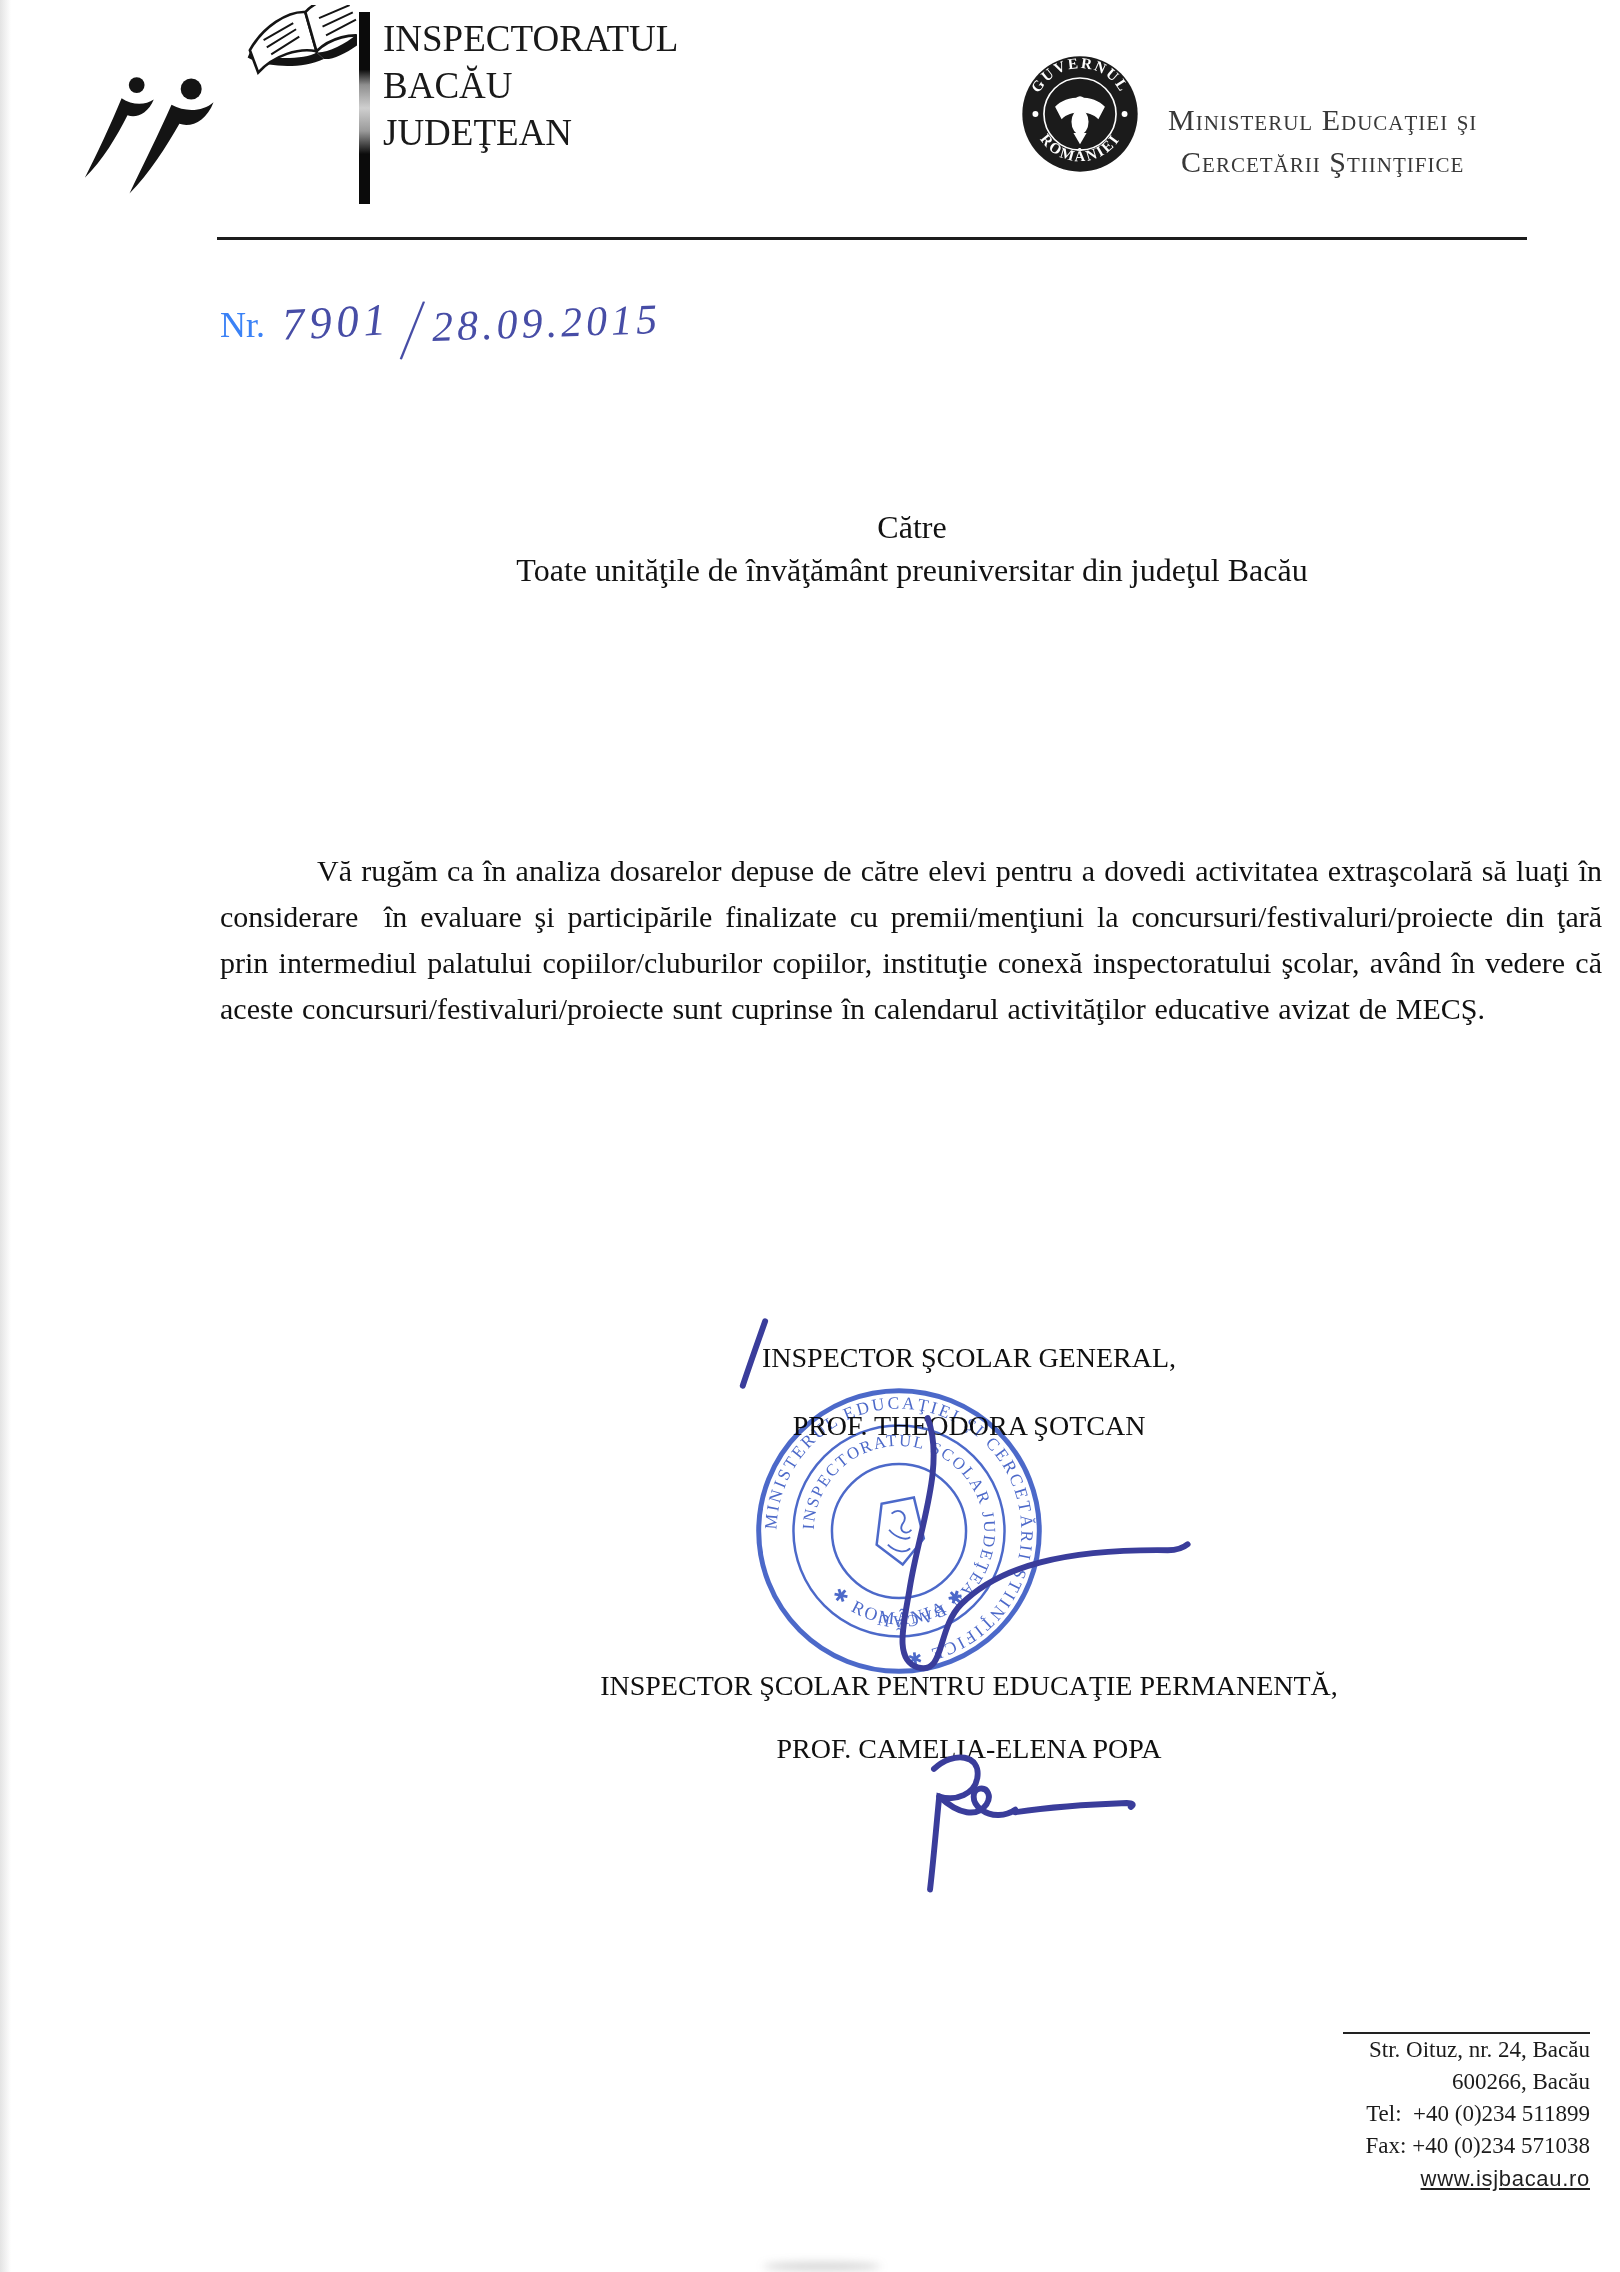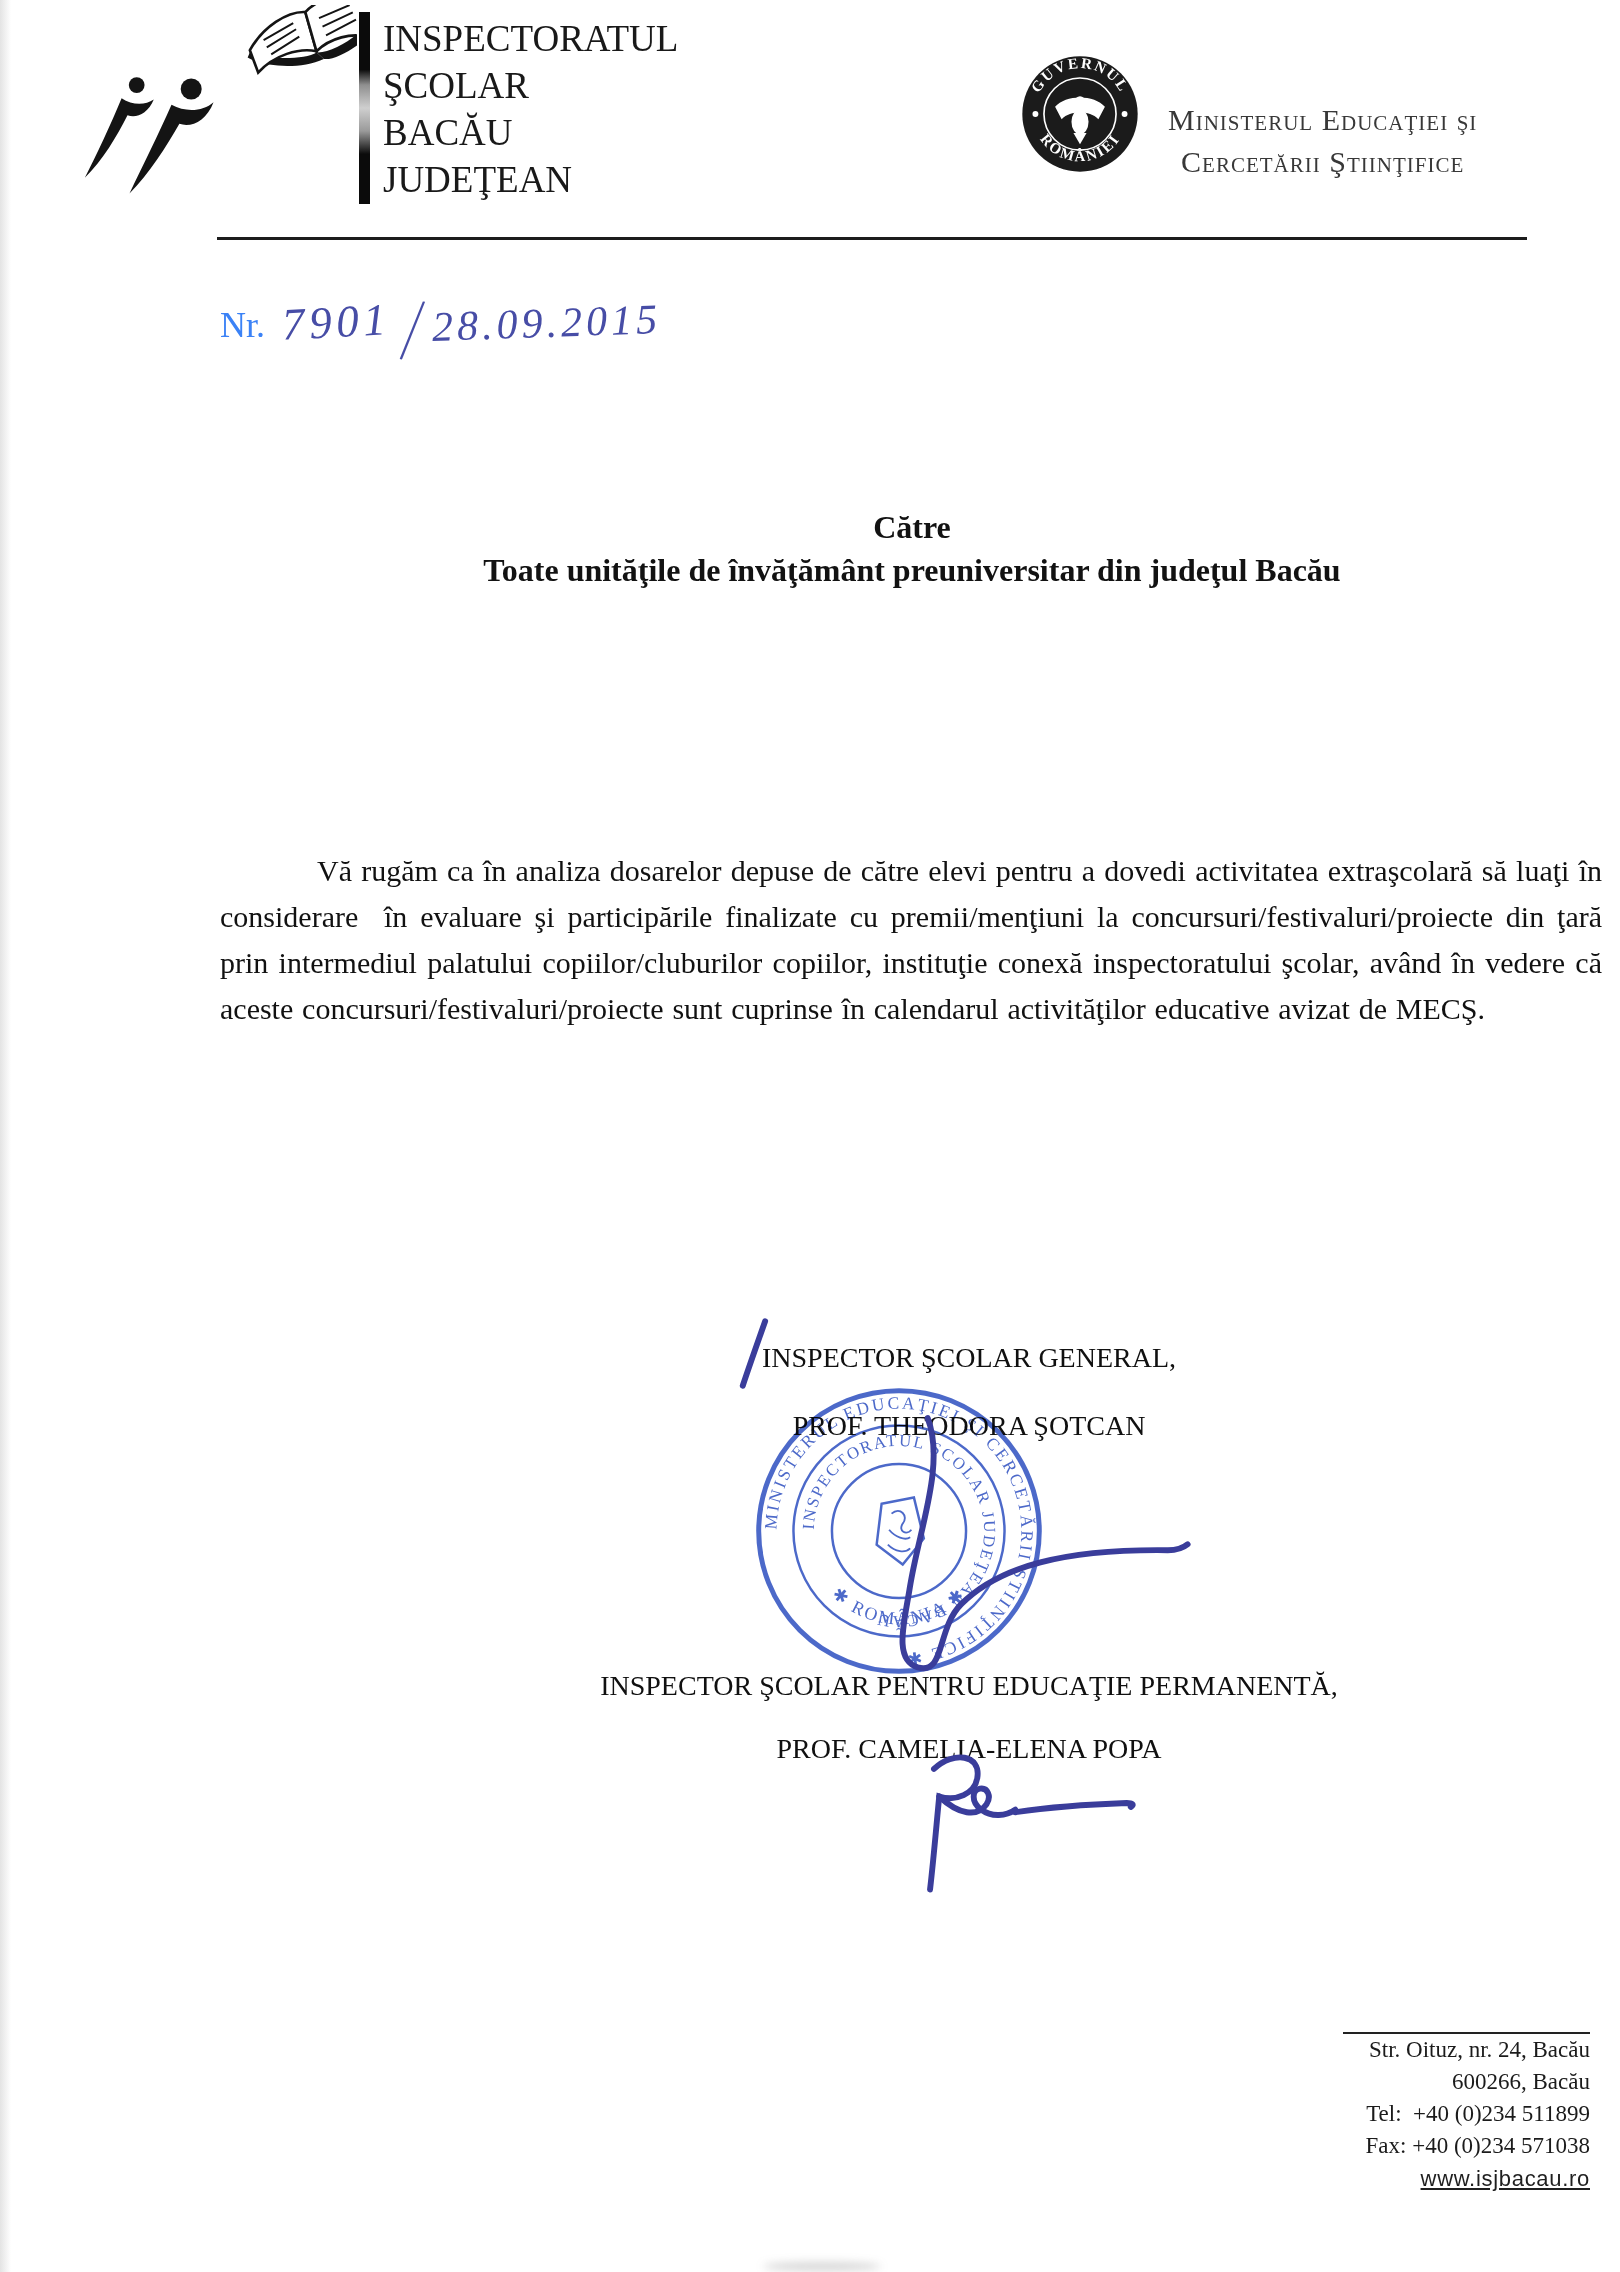--- a/index.html
+++ b/index.html
@@ -28,21 +28,21 @@
   .nr-label{font-size:36px;line-height:72px;color:#3b82f6;}
   .hand{font-style:italic;color:#474da6;}
   .hand-number{font-size:45px;line-height:66px;letter-spacing:4.6px;margin-left:17px;
     display:inline-block;transform:rotate(-3deg);}
   .hand-slash{font-size:43px;line-height:66px;display:inline-block;margin:0 13px 0 17px;
     transform:rotate(8deg) scaleY(2.1) translateY(4px);transform-origin:center;}
   .hand-date{font-size:42px;line-height:68px;letter-spacing:4px;display:inline-block;
     transform:rotate(-2deg);}
   
   .recipient{position:absolute;left:220px;top:506px;width:1384px;text-align:center;
-    font-size:32px;line-height:43px;color:#121212;font-weight:bold;}
+    font-size:32px;line-height:43px;color:#121212;}
   
   .body-par{position:absolute;left:220px;top:848px;width:1382px;font-size:30px;
     line-height:46px;text-align:justify;text-indent:97px;white-space:pre-wrap;
     word-spacing:1.3px;color:#111;}
   
   .sig-block-1{position:absolute;left:262px;top:1341px;width:1414px;text-align:center;color:#101010;}
   .sig-title{font-size:28px;line-height:34px;}
   .sig-name-1{font-size:28px;line-height:33px;margin-top:34px;}
   .sig-block-2{position:absolute;left:262px;top:1669px;width:1414px;text-align:center;color:#101010;}
   .sig-name-2{font-size:28px;line-height:33px;margin-top:29px;}
@@ -77,21 +77,20 @@
     <circle cx="95" cy="122" r="12" fill="#141414"></circle>
     <path d="M72,142 C88,153 108,153 121,144 C112,166 94,173 81,168 C64,201 44,236 16,263 C34,228 56,181 72,142 Z" fill="#141414"></path>
     <circle cx="178" cy="128" r="16" fill="#141414"></circle>
     <path d="M148,152 C170,164 196,162 212,148 C201,177 178,187 160,181 C140,216 114,257 84,287 C104,246 128,197 148,152 Z" fill="#141414"></path>
   </svg>
 
   <div class="logo-bar"></div>
 
   <div class="logo-text">
     <div class="logo-line">INSPECTORATUL</div>
-    <div class="logo-line">ŞCOLAR</div>
     <div class="logo-line">BACĂU</div>
     <div class="logo-line">JUDEŢEAN</div>
   </div>
 
   <svg class="seal-svg" viewBox="0 0 180 182">
     <defs>
       <path id="sealTop" d="M 20,91 A 70,70 0 0 1 160,91"></path>
       <path id="sealBottom" d="M 18,91 A 72,72 0 0 0 162,91"></path>
     </defs>
     <circle cx="90" cy="91" r="88" fill="#1b1b1b"></circle>

